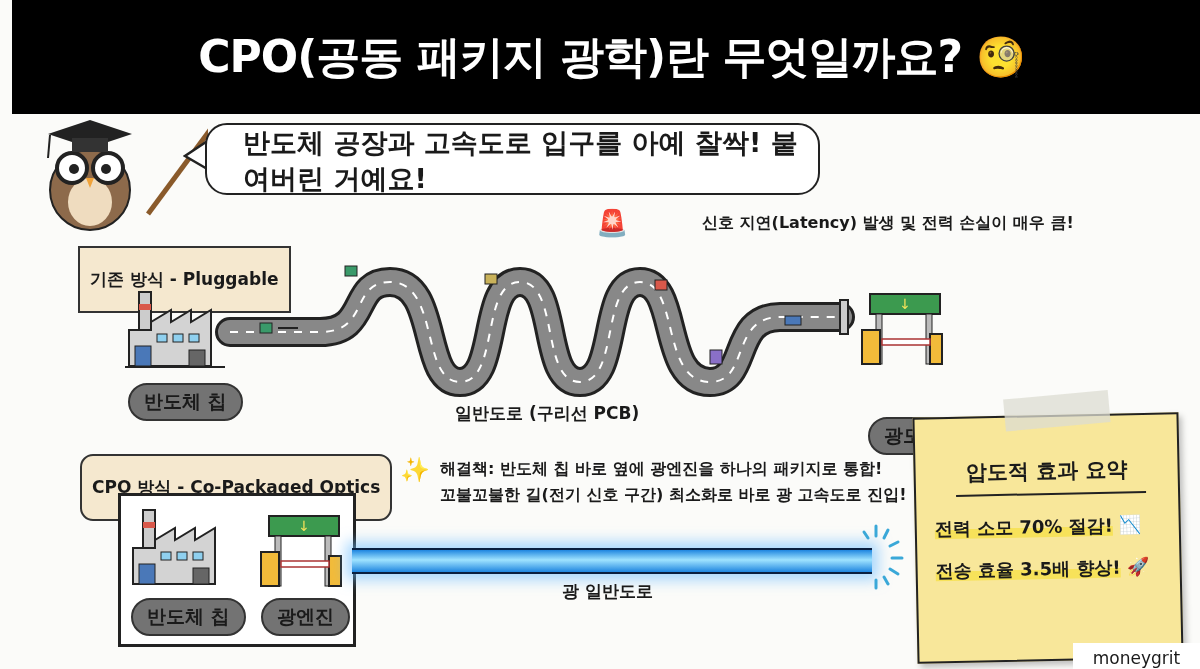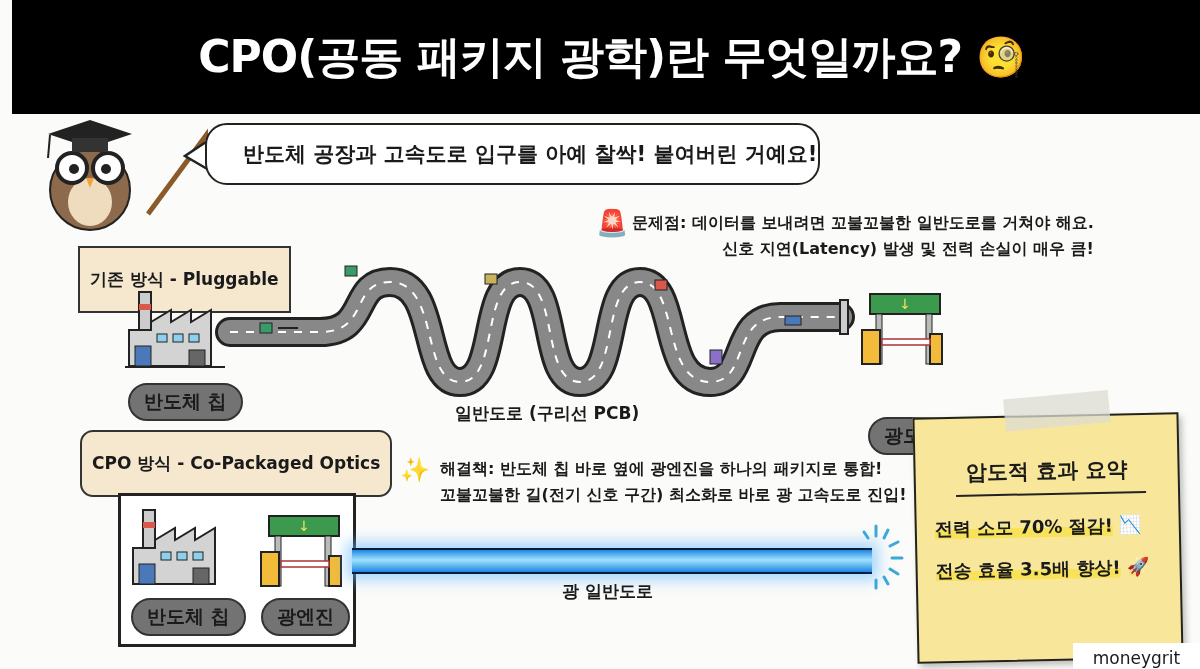--- a/index.html
+++ b/index.html
@@ -1,21 +1,21 @@
 <!DOCTYPE html>
 <html><head>
 <meta charset="utf-8">
 <style>
   html,body{margin:0;padding:0;}
   body{width:1200px;height:669px;position:relative;overflow:hidden;background:#fbfbf9;font-family:"DejaVu Sans","Liberation Sans",sans-serif;color:#1a1a1a;}
   .abs{position:absolute;}
   .titlebar{left:12px;top:0;width:1200px;height:114px;background:#000;display:flex;align-items:center;justify-content:center;}
   .title{color:#fff;font-size:44px;font-weight:bold;letter-spacing:-1px;}
   .title-emoji{font-size:40px;margin-left:14px;}
-  .bubble{left:205px;top:123px;width:615px;height:62px;border:2.5px solid #222;border-radius:22px;background:#fff;display:flex;align-items:center;padding-left:36px;box-sizing:border-box;font-size:21px;font-weight:bold;}
+  .bubble{left:205px;top:123px;width:615px;height:72px;border:2.5px solid #222;border-radius:22px;background:#fff;display:flex;align-items:flex-start;padding-left:36px;box-sizing:border-box;font-size:27px;font-weight:bold;}
   .label-tag{background:#f5e8cf;border:2px solid #333;padding:20px 10px;font-size:17px;font-weight:bold;}
   .pill{border:2px solid #333;border-radius:22px;background:#737373;padding:4px 14px;font-size:19px;font-weight:bold;}
   .problem{left:598px;top:210px;font-size:16px;font-weight:bold;line-height:26px;}
   .solution{left:400px;top:456px;font-size:16px;font-weight:bold;line-height:26px;}
   .road-label{font-size:17px;font-weight:bold;}
   .note{left:915px;top:415px;width:262px;height:242px;background:#f8e79a;border:2px solid #222;transform:rotate(-1.2deg);box-shadow:3px 4px 6px rgba(0,0,0,0.25);}
   .note-tape{left:90px;top:-22px;width:105px;height:32px;background:rgba(220,220,210,0.75);transform:rotate(-4deg);}
   .note-title{left:0;top:40px;width:100%;text-align:center;font-size:21px;font-weight:bold;}
   .note-rule{left:40px;top:76px;width:190px;height:2px;background:#222;}
   .note-line{left:18px;font-size:18px;font-weight:bold;}
@@ -48,21 +48,20 @@
 
 <svg class="abs" style="left:183px;top:138px;" width="30" height="36">
   <polyline points="26,2 2,18 26,32" fill="#fff" stroke="#222" stroke-width="2.5"></polyline>
 </svg>
 <div class="abs bubble">
   <span>반도체 공장과 고속도로 입구를 아예 찰싹! 붙여버린 거예요!</span>
 </div>
 
 <div class="abs" style="left:596px;top:208px;font-size:26px;">🚨</div>
 <div class="abs problem" style="left:632px;">
-  <div>문제점: 데이터를 보내려면 꼬불꼬불한 일반도로를 거쳐야 해요.</div>
   <div style="padding-left:70px;text-align:right;">신호 지연(Latency) 발생 및 전력 손실이 매우 큼!</div>
 </div>
 
 <div class="abs label-tag" style="left:78px;top:246px;">기존 방식 - Pluggable</div>
 
 <svg class="abs" style="left:125px;top:290px;" width="110" height="80">
   <rect x="14" y="2" width="12" height="40" fill="#ccc" stroke="#222" stroke-width="2"></rect>
   <rect x="14" y="14" width="12" height="6" fill="#d9584a"></rect>
   <polygon points="4,76 4,40 26,40 26,32 46,20 46,32 66,20 66,32 86,20 86,76" fill="#d3d3d3" stroke="#222" stroke-width="2"></polygon>
   <rect x="32" y="44" width="10" height="8" fill="#8fd0ef" stroke="#222"></rect>
@@ -93,21 +92,21 @@
   <rect x="10" y="2" width="70" height="20" fill="#3c9a4f" stroke="#222" stroke-width="2"></rect>
   <text x="45" y="17" font-size="14" fill="#f5e35a" text-anchor="middle">↓</text>
   <rect x="16" y="22" width="6" height="50" fill="#bbb" stroke="#222"></rect>
   <rect x="66" y="22" width="6" height="50" fill="#bbb" stroke="#222"></rect>
   <rect x="2" y="38" width="18" height="34" fill="#f2bb3a" stroke="#222" stroke-width="2"></rect>
   <rect x="70" y="42" width="12" height="30" fill="#f2bb3a" stroke="#222" stroke-width="2"></rect>
   <rect x="22" y="47" width="48" height="6" fill="#fff" stroke="#a33" stroke-width="1.5"></rect>
 </svg>
 <div class="abs pill" style="left:868px;top:381px;margin-top:36px;">광모듈</div>
 
-<div class="abs label-tag" style="left:80px;top:430px;border-radius:13px;">CPO 방식 - Co-Packaged Optics</div>
+<div class="abs label-tag" style="left:80px;top:454px;border-radius:13px;">CPO 방식 - Co-Packaged Optics</div>
 
 <div class="abs cpo-box">
   <svg class="abs" style="left:8px;top:12px;" width="110" height="80">
     <rect x="14" y="2" width="12" height="40" fill="#ccc" stroke="#222" stroke-width="2"></rect>
     <rect x="14" y="14" width="12" height="6" fill="#d9584a"></rect>
     <polygon points="4,76 4,40 26,40 26,32 46,20 46,32 66,20 66,32 86,20 86,76" fill="#d3d3d3" stroke="#222" stroke-width="2"></polygon>
     <rect x="32" y="44" width="10" height="8" fill="#8fd0ef" stroke="#222"></rect>
     <rect x="48" y="44" width="10" height="8" fill="#8fd0ef" stroke="#222"></rect>
     <rect x="64" y="44" width="10" height="8" fill="#8fd0ef" stroke="#222"></rect>
     <rect x="10" y="56" width="16" height="20" fill="#4a78b8" stroke="#222"></rect>

